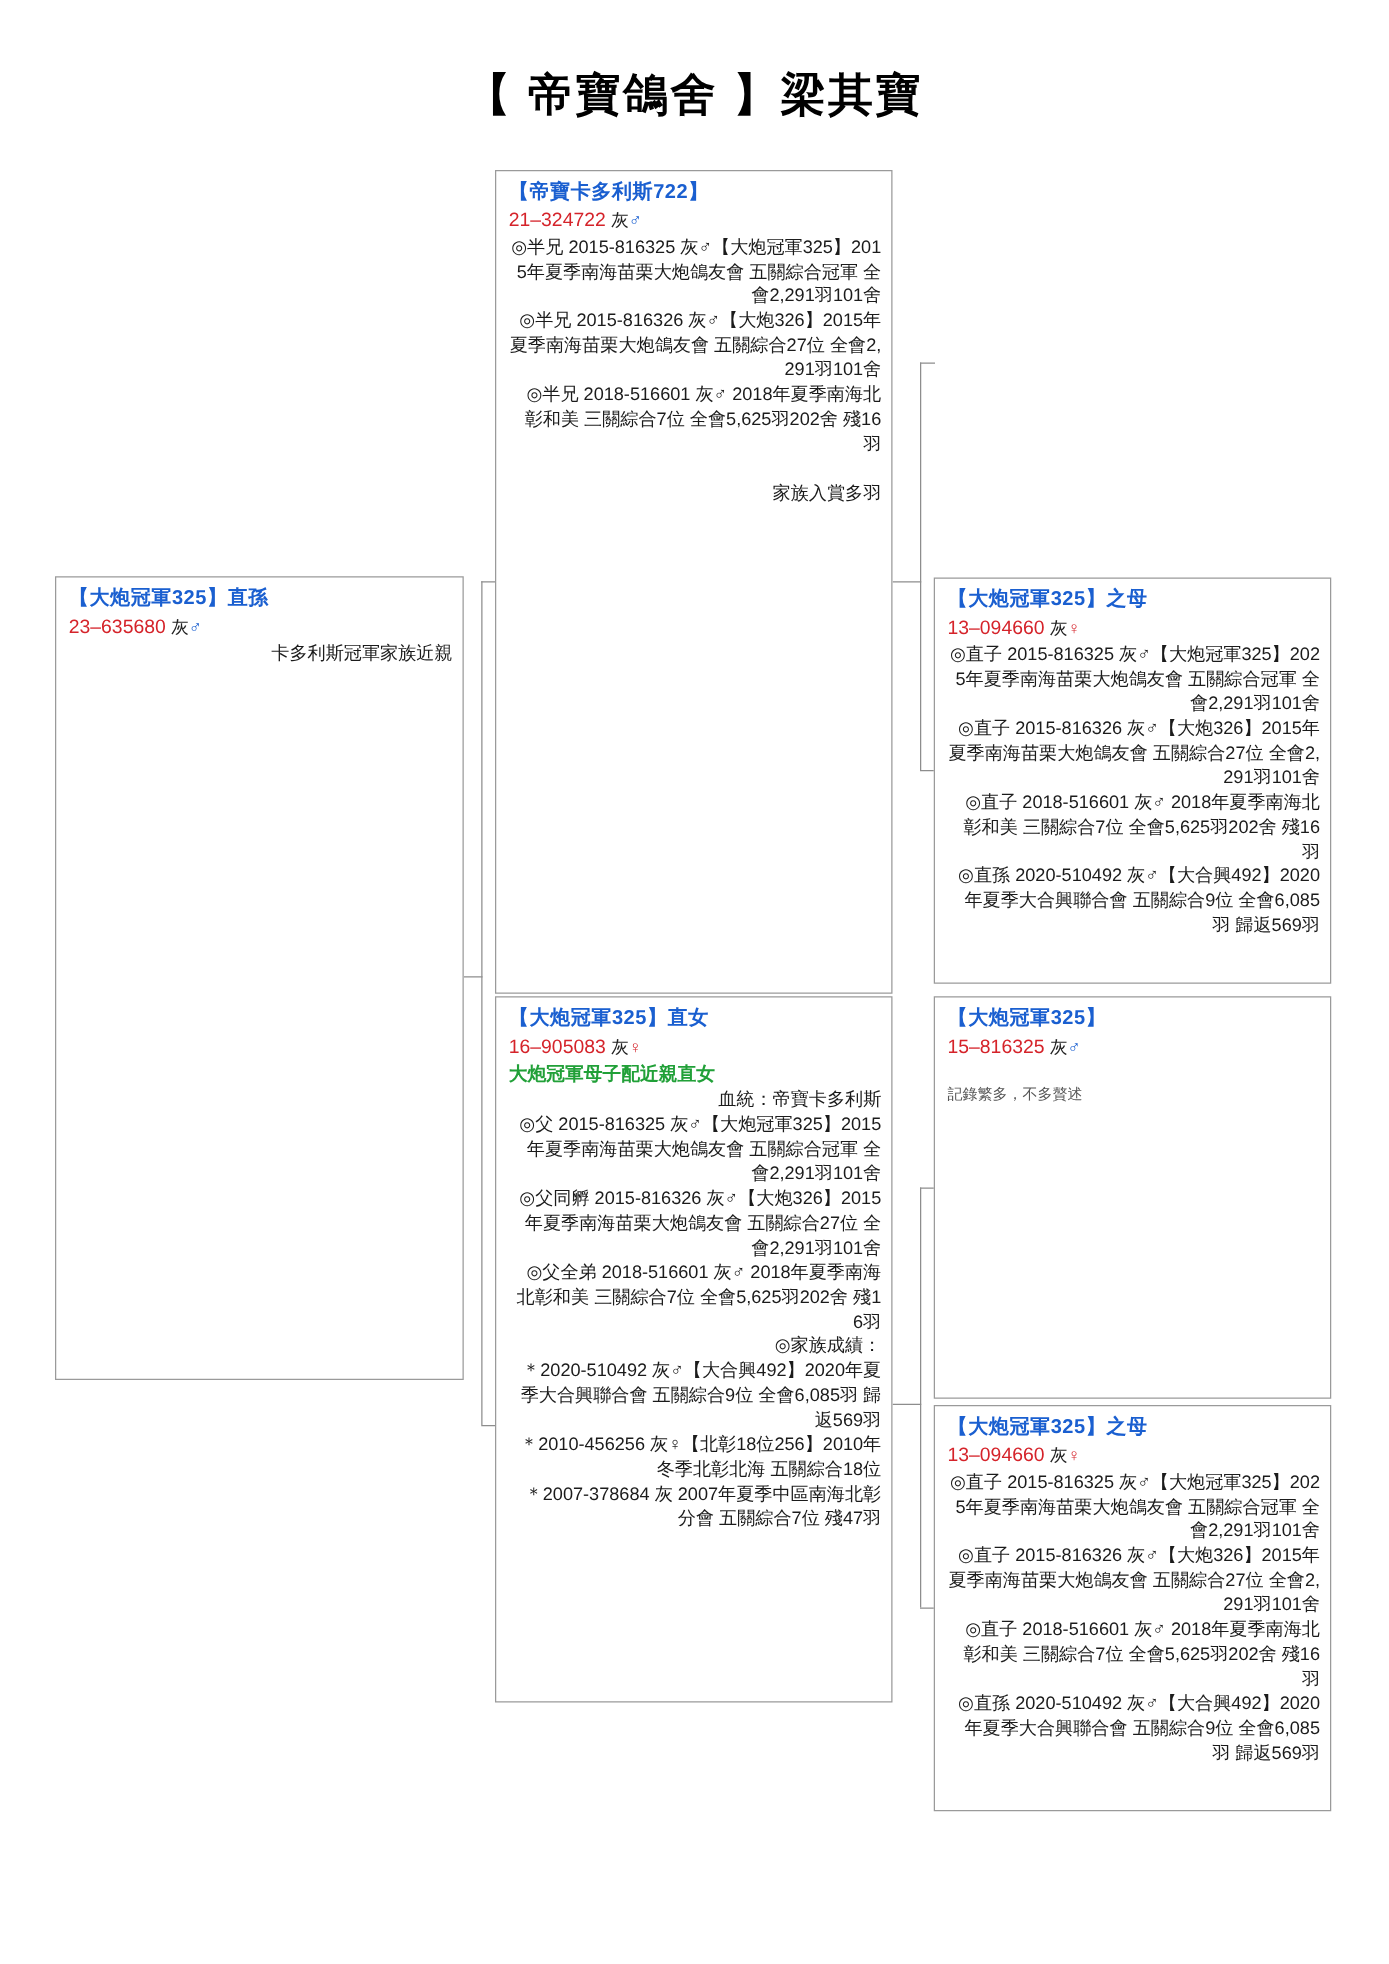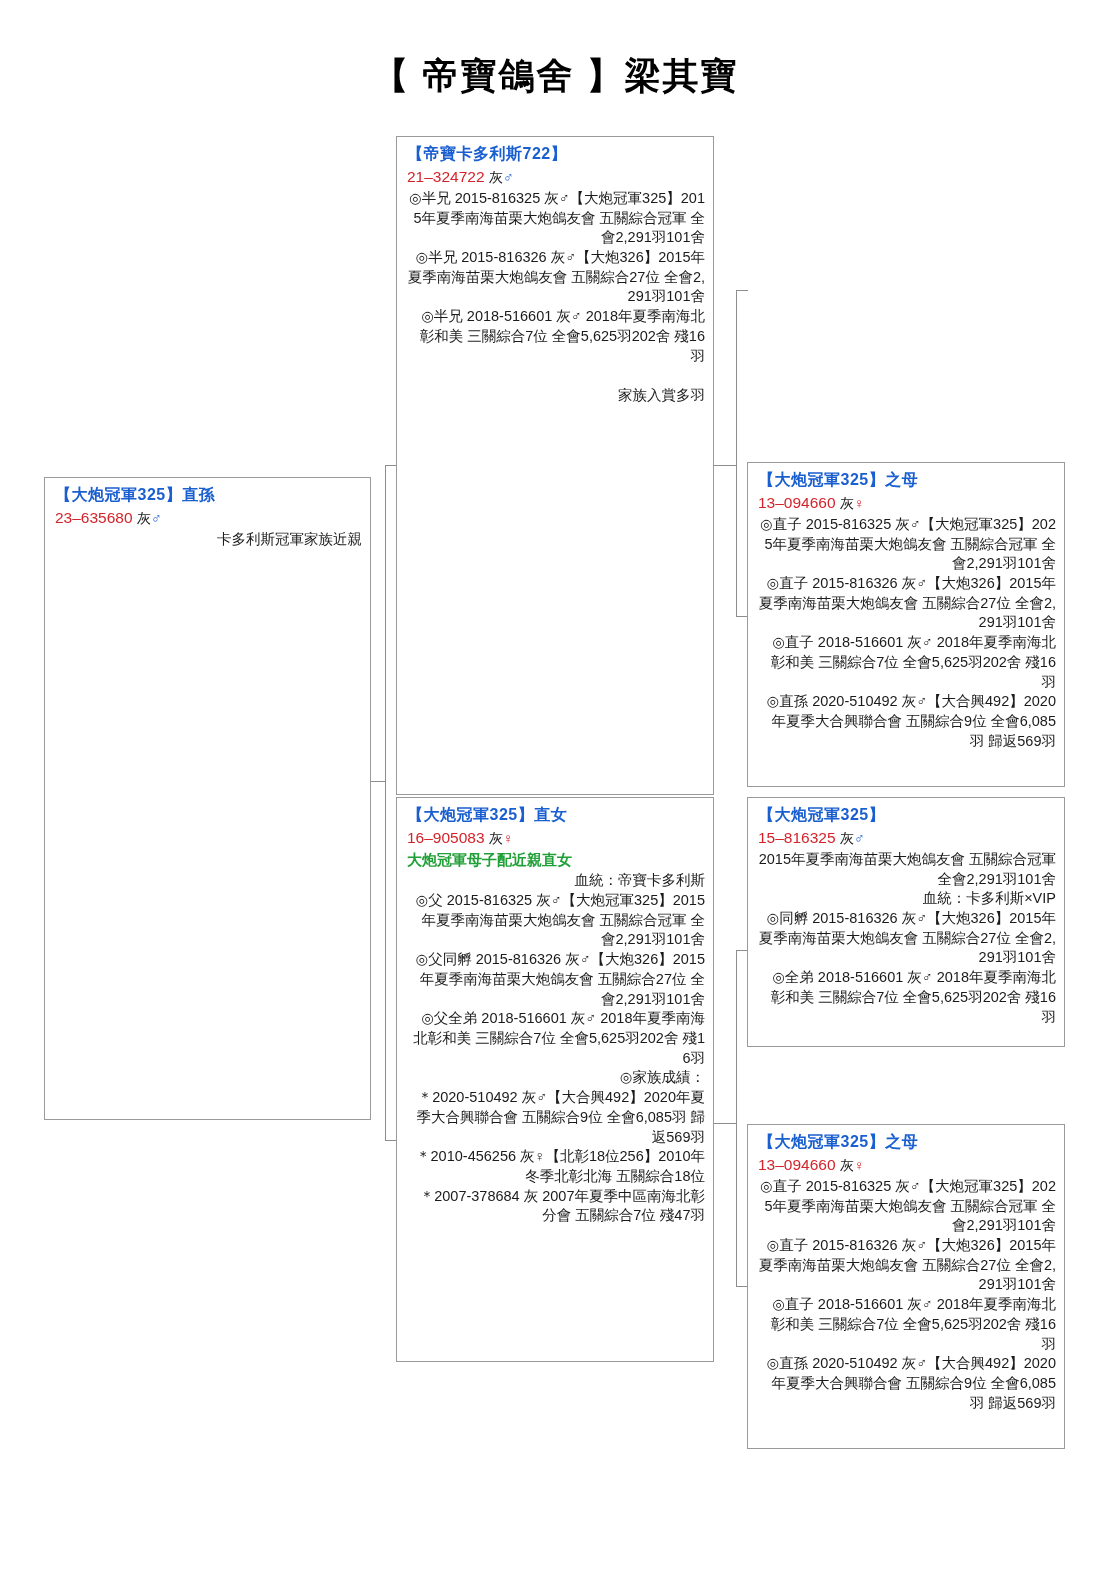--- a/index.html
+++ b/index.html
@@ -74,26 +74,26 @@
     white-space: pre-wrap;
     word-break: break-all;
     text-align: right;
   }
   .card .small {
     color: #555555;
     font-size: 12px;
     margin-top: 19px;
   }
   
-  #card-root     { left: 44px;  top: 461px;  width: 327px;  height: 643px; margin-top: 16px; }
+  #card-root     { left: 44px;  top: 461px;  width: 327px;  height: 643px; }
   #card-sire     { left: 396px; top: 136px;  width: 318px;  height: 659px; }
   #card-dam      { left: 396px; top: 797px;  width: 318px;  height: 565px; }
   #card-ss       { left: 747px; top: 136px;  width: 318px;  height: 310px; }
   #card-sd       { left: 747px; top: 462px;  width: 318px;  height: 325px; }
-  #card-ds       { left: 747px; top: 797px;  width: 318px;  height: 250px; }
+  #card-ds       { left: 747px; top: 797px;  width: 318px;  height: 322px; }
   #card-dd       { left: 747px; top: 1124px; width: 318px;  height: 325px; }
   .vline { position: absolute; width: 1px; background: #8d8d8d; }
   .hline { position: absolute; height: 1px; background: #8d8d8d; }
 </style>
 </head>
 <body>
 
 <div id="page">
 
   <div class="title">【 帝寶鴿舍 】梁其寶</div>
@@ -164,24 +164,20 @@
 ◎直子 2018-516601 灰♂ 2018年夏季南海北彰和美 三關綜合7位 全會5,625羽202舍 殘16羽
 ◎直孫 2020-510492 灰♂【大合興492】2020年夏季大合興聯合會 五關綜合9位 全會6,085羽 歸返569羽</div>
   </div>
 
   <div class="card" id="card-ds">
     <div class="hdr">【大炮冠軍325】</div>
     <div class="ring">
       <span>15–816325</span>
       <span class="color">灰</span><span class="sex">♂</span>
     </div>
-    <div class="body">2015年夏季南海苗栗大炮鴿友會 五關綜合冠軍 全會2,291羽101舍
-血統：卡多利斯×VIP
-◎同孵 2015-816326 灰♂【大炮326】2015年夏季南海苗栗大炮鴿友會 五關綜合27位 全會2,291羽101舍
-◎全弟 2018-516601 灰♂ 2018年夏季南海北彰和美 三關綜合7位 全會5,625羽202舍 殘16羽</div>
     <div class="small">記錄繁多，不多贅述</div>
   </div>
 
   <div class="card" id="card-dd">
     <div class="hdr">【大炮冠軍325】之母</div>
     <div class="ring">
       <span>13–094660</span>
       <span class="color">灰</span><span class="sexf">♀</span>
     </div>
     <div class="body">◎直子 2015-816325 灰♂【大炮冠軍325】2025年夏季南海苗栗大炮鴿友會 五關綜合冠軍 全會2,291羽101舍

